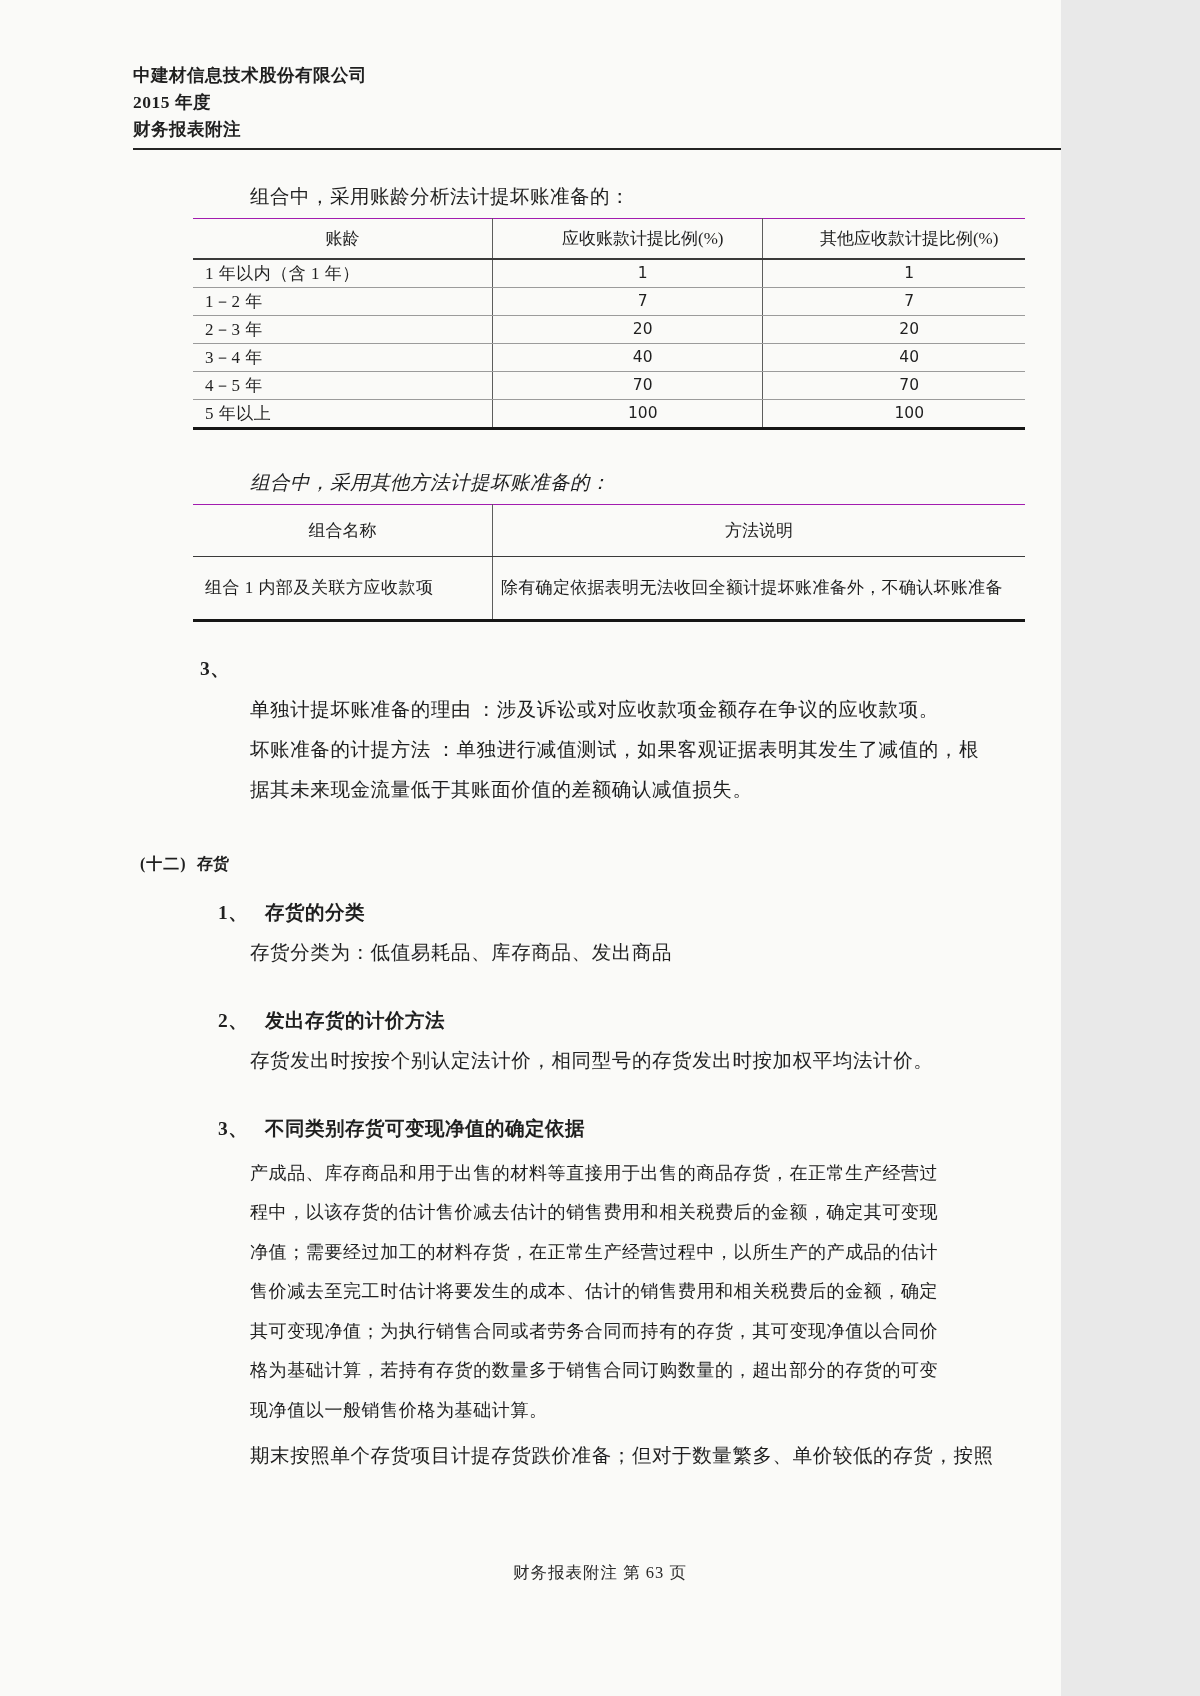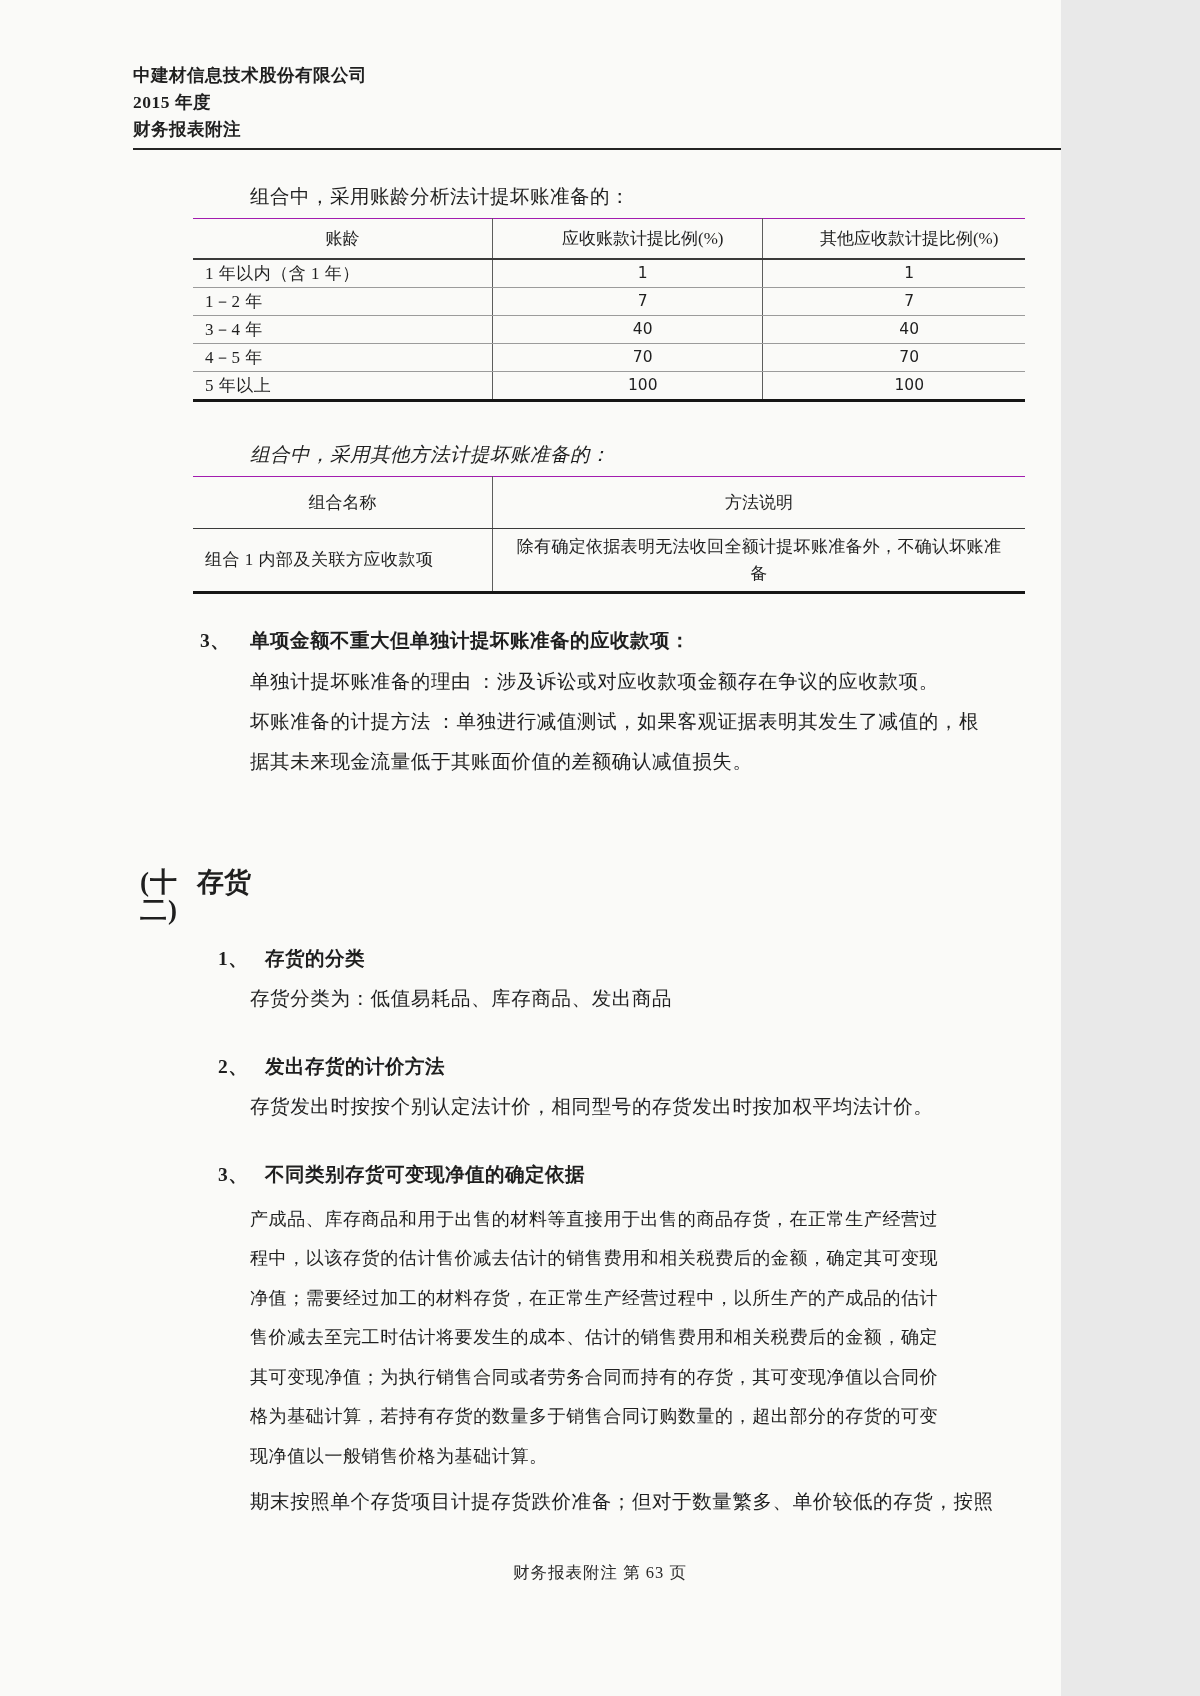--- a/index.html
+++ b/index.html
@@ -52,26 +52,26 @@
     text-align:center;
     font-family:"DejaVu Sans","Liberation Sans",sans-serif;
     font-size:15.5px;
   }
   .other-table thead tr{height:52px;margin-top:19px;}
   .other-table tbody tr{height:64px;}
   .other-table thead th{border-bottom:1.5px solid #3a3a3a;}
   .other-table th + th, .other-table td + td{border-left:1px solid #5d5d5d;}
   .other-table .col-name{width:36%;}
   .other-table .col-desc{width:64%;}
-  .other-table .cell-desc{text-align:center;line-height:27px;padding:4px 16px;letter-spacing:.3px;}
+  .other-table .cell-desc{text-align:left;line-height:27px;padding:4px 8px;letter-spacing:.3px;}
   
   .num-heading{display:flex;margin-top:34px;font-size:19.5px;font-weight:bold;line-height:26px;letter-spacing:.5px;}
   .num-heading .h-num{width:50px;margin-left:67px;flex:none;}
   .body-lines{margin:8px 0 0 117px;font-size:19.5px;line-height:40px;letter-spacing:.6px;}
-  .section-heading{display:flex;margin-top:86px;font-size:27px;font-weight:bold;line-height:28px;}
+  .section-heading{display:flex;margin-top:40px;font-size:16px;font-weight:bold;line-height:28px;}
   .section-heading .s-num{width:57px;margin-left:7px;flex:none;letter-spacing:1px;}
   .sub-heading{display:flex;margin-top:42px;font-size:19.5px;font-weight:bold;line-height:26px;letter-spacing:.5px;}
   .sub-heading .h-num{width:47px;margin-left:85px;flex:none;}
   .sub-heading.first{margin-top:22px;}
   .sub-body{margin:14px 0 0 117px;font-size:19.5px;line-height:26px;letter-spacing:.6px;}
   .long-para{margin:12px 0 0 117px;font-size:18px;line-height:39.5px;letter-spacing:.6px;}
   .closing-para{margin:6px 0 0 117px;font-size:19.5px;line-height:39.5px;letter-spacing:.6px;}
   
   .page-footer{
     position:absolute;left:0;top:1562px;width:1200px;
@@ -111,20 +111,25 @@
           <td class="cell-label">1 年以内（含 1 年）</td>
           <td class="cell-num">1</td>
           <td class="cell-num">1</td>
         </tr>
         <tr>
           <td class="cell-label">1－2 年</td>
           <td class="cell-num">7</td>
           <td class="cell-num">7</td>
         </tr>
         <tr>
+          <td class="cell-label">2－3 年</td>
+          <td class="cell-num">20</td>
+          <td class="cell-num">20</td>
+        </tr>
+        <tr>
           <td class="cell-label">3－4 年</td>
           <td class="cell-num">40</td>
           <td class="cell-num">40</td>
         </tr>
         <tr>
           <td class="cell-label">4－5 年</td>
           <td class="cell-num">70</td>
           <td class="cell-num">70</td>
         </tr>
         <tr>
@@ -151,21 +156,20 @@
       <tbody>
         <tr>
           <td class="cell-label">组合 1 内部及关联方应收款项</td>
           <td class="cell-desc">除有确定依据表明无法收回全额计提坏账准备外，不确认坏账准备</td>
         </tr>
       </tbody>
     </table>
 
     <div class="num-heading">
       <span class="h-num">3、</span>
-      <span>单项金额不重大但单独计提坏账准备的应收款项：</span>
     </div>
     <div class="body-lines">
       <div>单独计提坏账准备的理由 ：涉及诉讼或对应收款项金额存在争议的应收款项。</div>
       <div>坏账准备的计提方法 ：单独进行减值测试，如果客观证据表明其发生了减值的，根</div>
       <div>据其未来现金流量低于其账面价值的差额确认减值损失。</div>
     </div>
 
     <div class="section-heading">
       <span class="s-num">(十二)</span>
       <span>存货</span>

